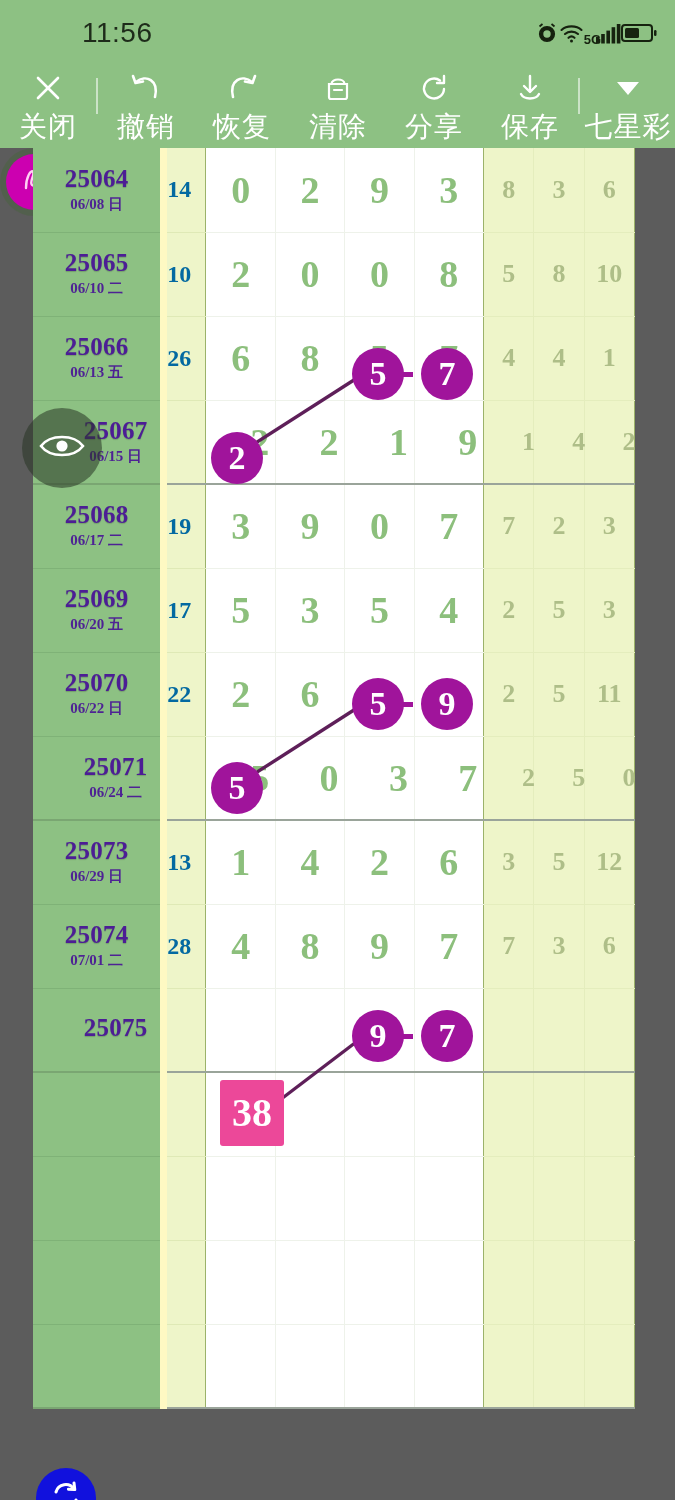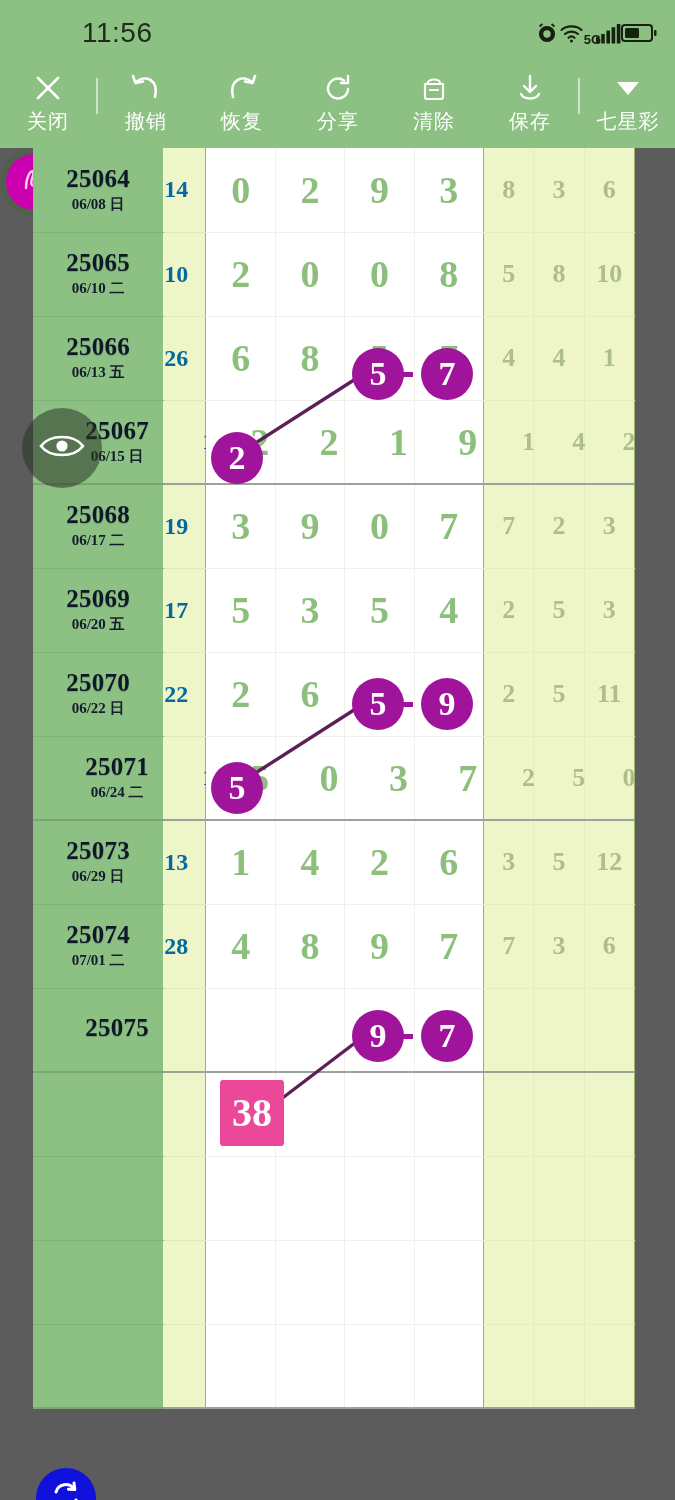--- a/index.html
+++ b/index.html
@@ -29,21 +29,21 @@
   
   .toolbar{
     position:absolute; left:0; top:66px; width:675px; height:82px;
     background:#8dc183; display:flex; align-items:flex-start;
   }
   .tb-item{
     flex:0 0 auto; width:96px; display:flex; flex-direction:column;
     align-items:center; justify-content:flex-start; padding-top:5px; color:#fff;
   }
   .tb-item .ic{ height:34px; display:flex; align-items:center; justify-content:center; }
-  .tb-item .lb{ font-size:20px; margin-top:3px; letter-spacing:1px; color:#ffffff;}
+  .tb-item .lb{ font-size:28px; margin-top:3px; letter-spacing:1px; color:#ffffff;}
   .tb-sep{ width:2px; height:36px; background:rgba(255,255,255,.55); margin-top:12px; flex:0 0 auto;}
 
   
   .gridwrap{
     position:absolute; left:0; top:148px; width:675px; height:1352px;
     background:#5c5c5c; overflow:hidden;
   }
   .sheet{
     position:absolute; left:33px; top:0; width:602px;
   }
@@ -54,22 +54,22 @@
   table.lotto td{ padding:0; }
 
   col.c-label{ width:130px; }
   col.c-sum  { width:42px; }
   col.c-main { width:69px; }
   col.c-side { width:50px; }
 
   tr.r{ height:84px; }
 
   td.label{
-    background:#8dc183; color:#0f172a; text-align:center; vertical-align:middle;
-    border-bottom:1px solid #7fb277; border-right:1px solid #fef9c3;
+    background:#8dc183; color:#4c1d95; text-align:center; vertical-align:middle;
+    border-bottom:1px solid #7fb277; border-right:7px solid #fef9c3;
   }
   td.label .issue{ font-size:25px; font-weight:bold; letter-spacing:.3px; line-height:1.05;
     text-shadow:0 1px 1px rgba(0,0,0,.18); }
   td.label .date{ font-size:15px; font-weight:bold; margin-top:3px; opacity:.97;}
   td.sum{
     background:#eef5c9; color:#0369a1; text-align:left; vertical-align:middle;
     font-size:24px; font-weight:bold; border-bottom:1px solid #dfe9b6;
     border-right:1px solid #9bb26a;
   }
   td.main{
@@ -201,37 +201,37 @@
         <svg width="32" height="30" viewBox="0 0 32 30" fill="none" stroke="#fff" stroke-width="2.6" stroke-linecap="round" stroke-linejoin="round">
           <path d="M26 9 C16 1, 3 7, 7 24"></path>
           <path d="M29 3 L26.5 10 L19 8.5"></path>
         </svg>
       </span>
       <span class="lb">恢复</span>
     </div>
 
     <div class="tb-item">
       <span class="ic">
-        <svg width="30" height="30" viewBox="0 0 30 30" fill="none" stroke="#fff" stroke-width="2.4" stroke-linecap="round" stroke-linejoin="round">
-          <path d="M21 7.5 A10 10 0 1 0 25 16"></path>
-          <path d="M25 3 L25 10 L18 10"></path>
-        </svg>
-      </span>
-      <span class="lb">分享</span>
-    </div>
-
-    <div class="tb-item">
-      <span class="ic">
         <svg width="30" height="30" viewBox="0 0 30 30" fill="none" stroke="#fff" stroke-width="2.2" stroke-linecap="round">
           <path d="M6 11 L24 11 L24 24 A2 2 0 0 1 22 26 L8 26 A2 2 0 0 1 6 24 Z"></path>
           <path d="M8.5 11 C8.5 5, 21.5 5, 21.5 11"></path>
           <path d="M11 17 L19 17"></path>
         </svg>
       </span>
       <span class="lb">清除</span>
+    </div>
+
+    <div class="tb-item">
+      <span class="ic">
+        <svg width="30" height="30" viewBox="0 0 30 30" fill="none" stroke="#fff" stroke-width="2.4" stroke-linecap="round" stroke-linejoin="round">
+          <path d="M21 7.5 A10 10 0 1 0 25 16"></path>
+          <path d="M25 3 L25 10 L18 10"></path>
+        </svg>
+      </span>
+      <span class="lb">分享</span>
     </div>
 
     <div class="tb-item">
       <span class="ic">
         <svg width="30" height="30" viewBox="0 0 30 30" fill="none" stroke="#fff" stroke-width="2.4" stroke-linecap="round" stroke-linejoin="round">
           <path d="M15 3 L15 18"></path>
           <path d="M9 13 L15 19 L21 13"></path>
           <path d="M6 21 C9 27, 21 27, 24 21"></path>
         </svg>
       </span>

